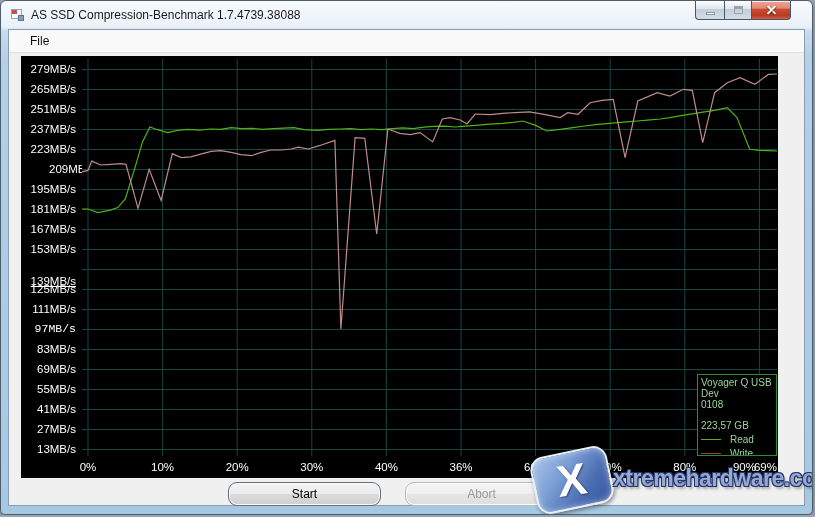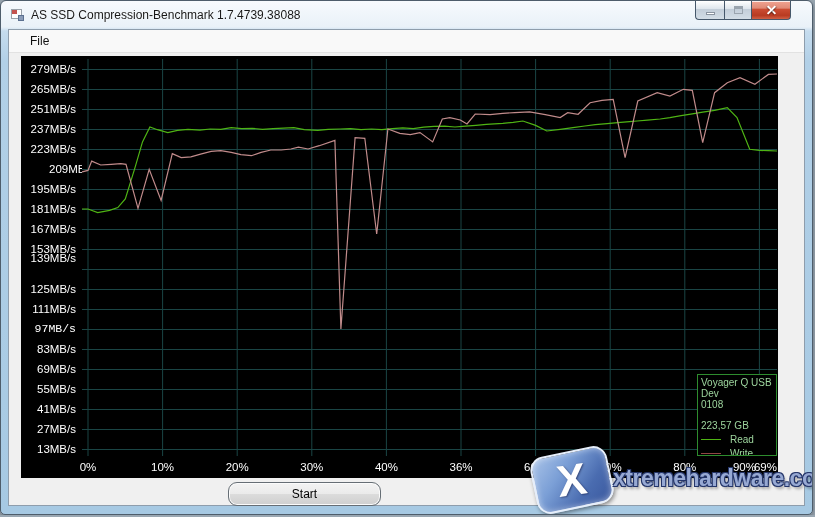--- a/index.html
+++ b/index.html
@@ -102,21 +102,21 @@
           <div class="y-tick" style="top: 2px;">279MB/s</div>
           <div class="y-tick" style="top: 22px;">265MB/s</div>
           <div class="y-tick" style="top: 42px;">251MB/s</div>
           <div class="y-tick" style="top: 62px;">237MB/s</div>
           <div class="y-tick" style="top: 82px;">223MB/s</div>
           <div class="y-tick" style="top: 102px; padding-left: 28px;">209MB/s</div>
           <div class="y-tick" style="top: 122px;">195MB/s</div>
           <div class="y-tick" style="top: 142px;">181MB/s</div>
           <div class="y-tick" style="top: 162px;">167MB/s</div>
           <div class="y-tick" style="top: 182px;">153MB/s</div>
-          <div class="y-tick" style="top: 191px;">139MB/s</div>
+          <div class="y-tick" style="top: 214px; text-decoration: underline;">139MB/s</div>
           <div class="y-tick" style="top: 222px;">125MB/s</div>
           <div class="y-tick" style="top: 242px;">111MB/s</div>
           <div class="y-tick" style="top: 262px; font-family: Liberation Mono, monospace;">97MB/s</div>
           <div class="y-tick" style="top: 282px;">83MB/s</div>
           <div class="y-tick" style="top: 302px;">69MB/s</div>
           <div class="y-tick" style="top: 322px;">55MB/s</div>
           <div class="y-tick" style="top: 342px;">41MB/s</div>
           <div class="y-tick" style="top: 362px;">27MB/s</div>
           <div class="y-tick" style="top: 382px;">13MB/s</div>
         </div>
@@ -149,20 +149,21 @@
           <div class="x-tick" style="left: 354px;">36%</div>
           <div class="x-tick" style="left: 428.6px;">60%</div>
           <div class="x-tick" style="left: 503.2px;">70%</div>
           <div class="x-tick" style="left: 577.8px;">80%</div>
           <div class="x-tick" style="left: 637.4px;">90%</div>
           <div class="x-tick" style="left: 647px; text-align: right; width: 48px;">69%</div>
         </div>
     </div>
 
     <div class="btn btn-start">Start</div>
+    <div class="btn btn-abort">Abort</div>
   </div>
 
   <div class="watermark">
     <div class="wm-logo">
       <span class="wm-x">X</span>
     </div>
     <div class="wm-text">xtremehardware.com</div>
   </div>
 
 </div>

